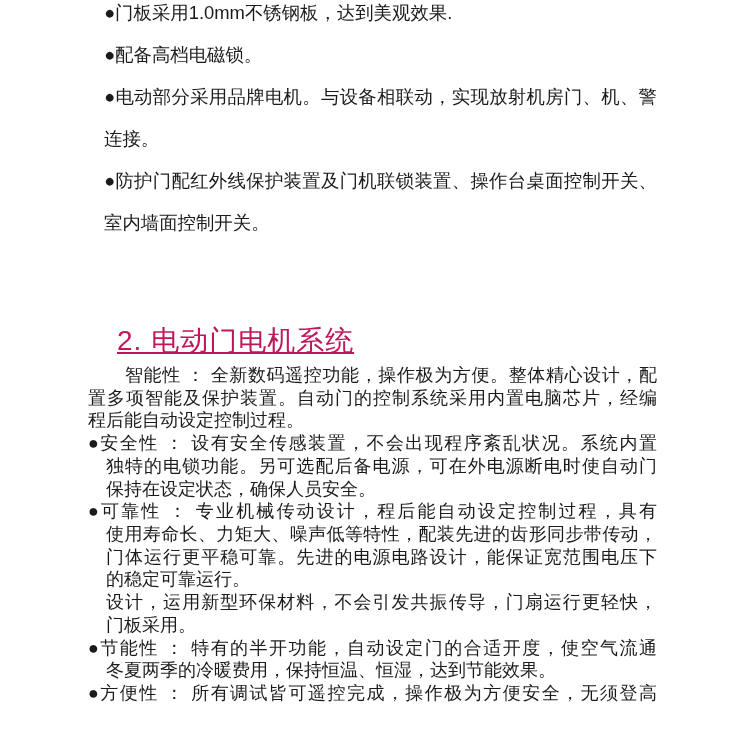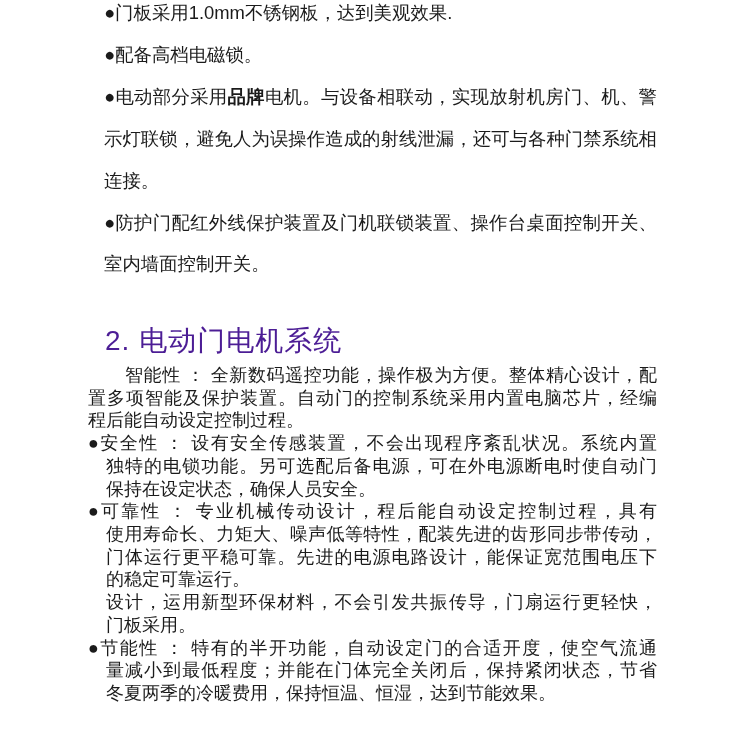--- a/index.html
+++ b/index.html
@@ -27,28 +27,29 @@
     top: -8px;
     width: 553px;
     font-size: 18.4px;
     line-height: 41.9px;
     letter-spacing: 0;
     white-space: normal;
   }
   
   .heading {
     position: absolute;
-    left: 105px;
+    left: 117px;
     top: 327px;
     margin: 0;
     font-size: 28px;
     font-weight: normal;
     line-height: 1;
     letter-spacing: 1px;
-    color: #4c1d95;
+    color: #be185d;
+    text-decoration: underline;
   }
   
   .low-sec {
     position: absolute;
     left: 88px;
     top: 364px;
     width: 569px;
     font-size: 18px;
     line-height: 22.72px;
   }
@@ -67,32 +68,31 @@
     height: 22.72px;
   }
   
   .hang {
     padding-left: 18px;
   }
   
   .ind2 {
     text-indent: 37px;
   }
-  b { font-weight: bold; }
+  b { font-weight: normal; }
 </style>
 </head>
 <body>
 
 <div class="page">
 
   <section class="top-sec">
     <div class="ln">●门板采用1.0mm不锈钢板，达到美观效果.</div>
     <div class="ln">●配备高档电磁锁。</div>
     <div class="ln fit"><span>●电动部分采用</span><b>品牌</b><span>电机。与设备相联动，实现放射机房门、机、警</span></div>
-    <div class="ln fit">示灯联锁，避免人为误操作造成的射线泄漏，还可与各种门禁系统相</div>
     <div class="ln">连接。</div>
     <div class="ln fit">●防护门配红外线保护装置及门机联锁装置、操作台桌面控制开关、</div>
     <div class="ln">室内墙面控制开关。</div>
   </section>
 
   <h2 class="heading">2. 电动门电机系统</h2>
 
   <section class="low-sec">
 
     <div>
@@ -114,19 +114,21 @@
       <div class="ln hang">的稳定可靠运行。</div>
     </div>
 
     <div>
       <div class="ln fit hang">设计，运用新型环保材料，不会引发共振传导，门扇运行更轻快，</div>
       <div class="ln hang">门板采用。</div>
     </div>
 
     <div>
       <div class="ln fit">●节能性 ： 特有的半开功能，自动设定门的合适开度，使空气流通</div>
-      <div class="ln fit hang">量减小到最低程度；并能在门体完全关闭后，保持紧闭状态，节省</div>
       <div class="ln hang">冬夏两季的冷暖费用，保持恒温、恒湿，达到节能效果。</div>
     </div>
 
+    <div>
+      <div class="ln fit">●方便性 ： 所有调试皆可遥控完成，操作极为方便安全，无须登高</div>
+    </div>
 
   </section>
 </div>
 
 </body></html>

